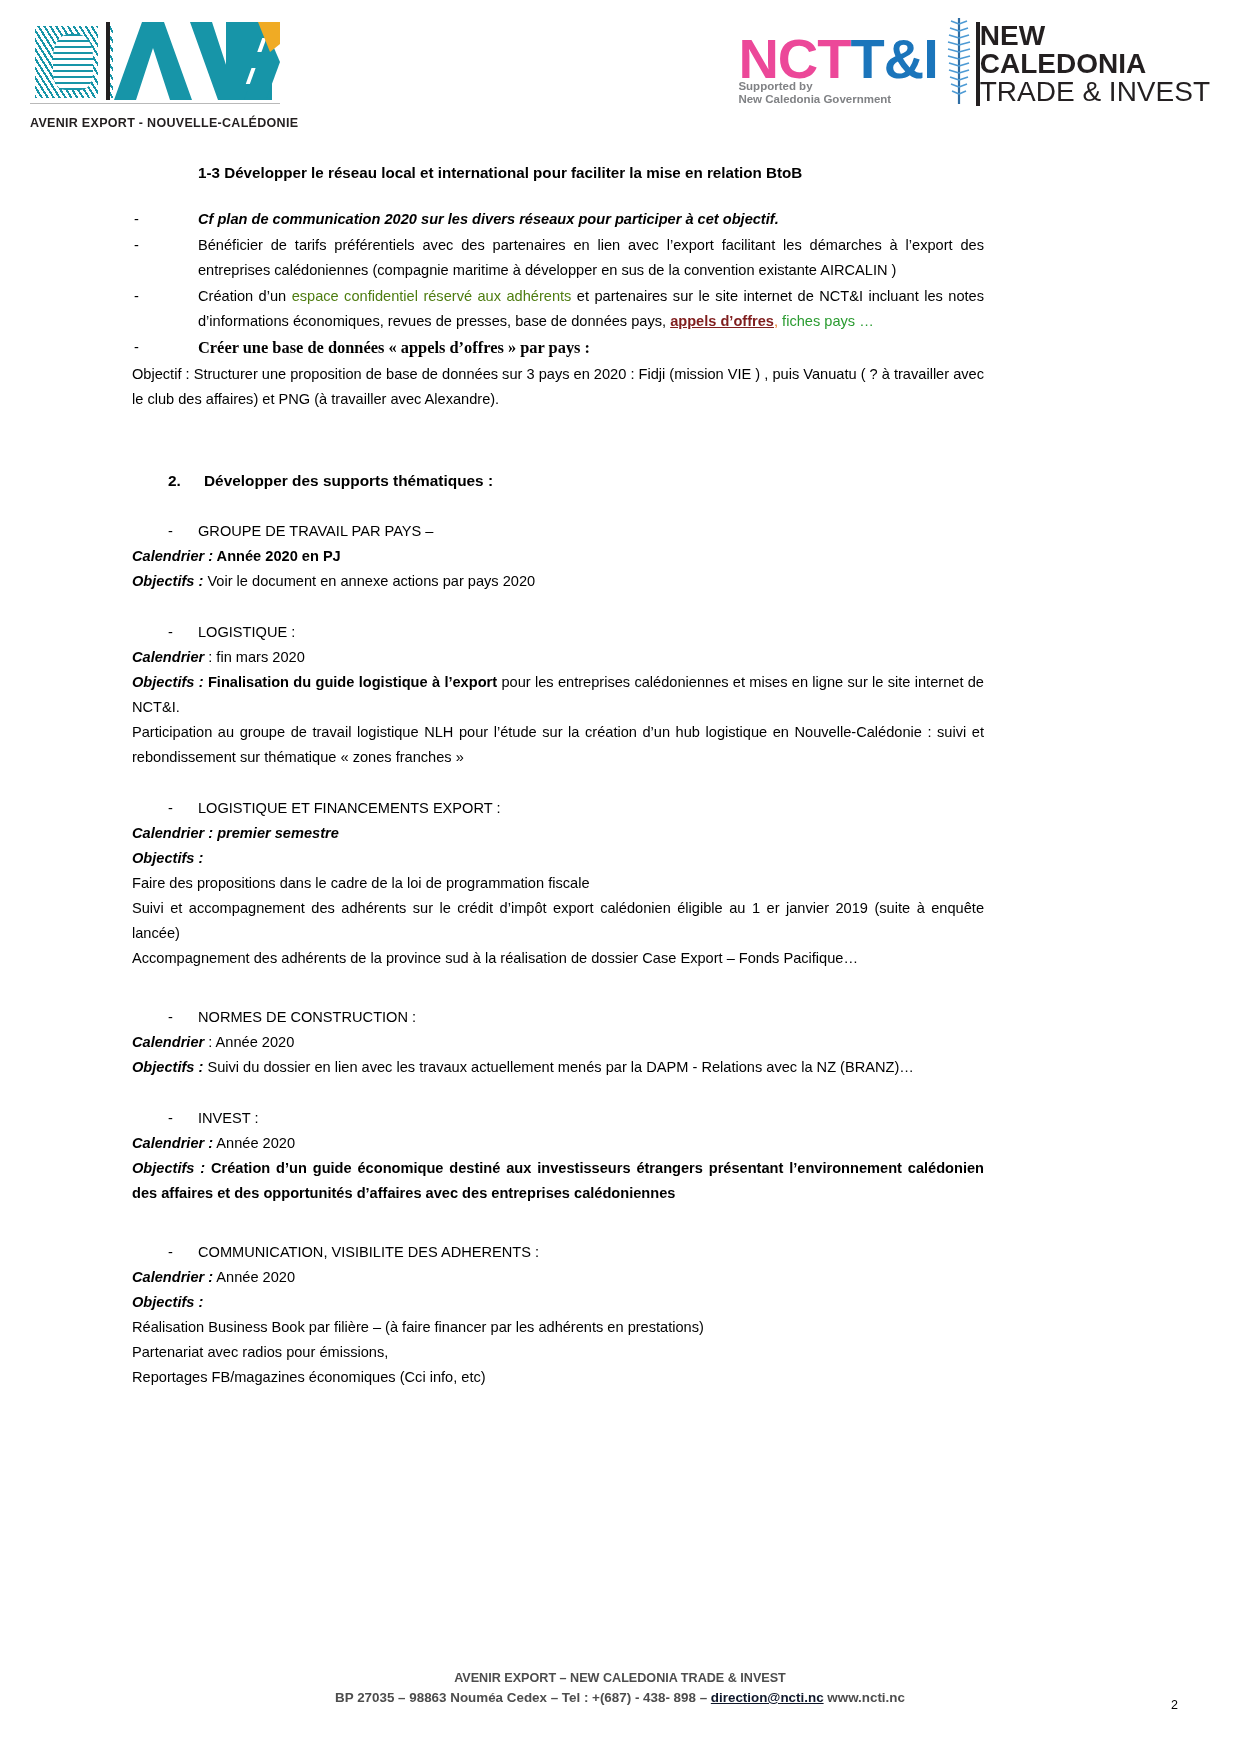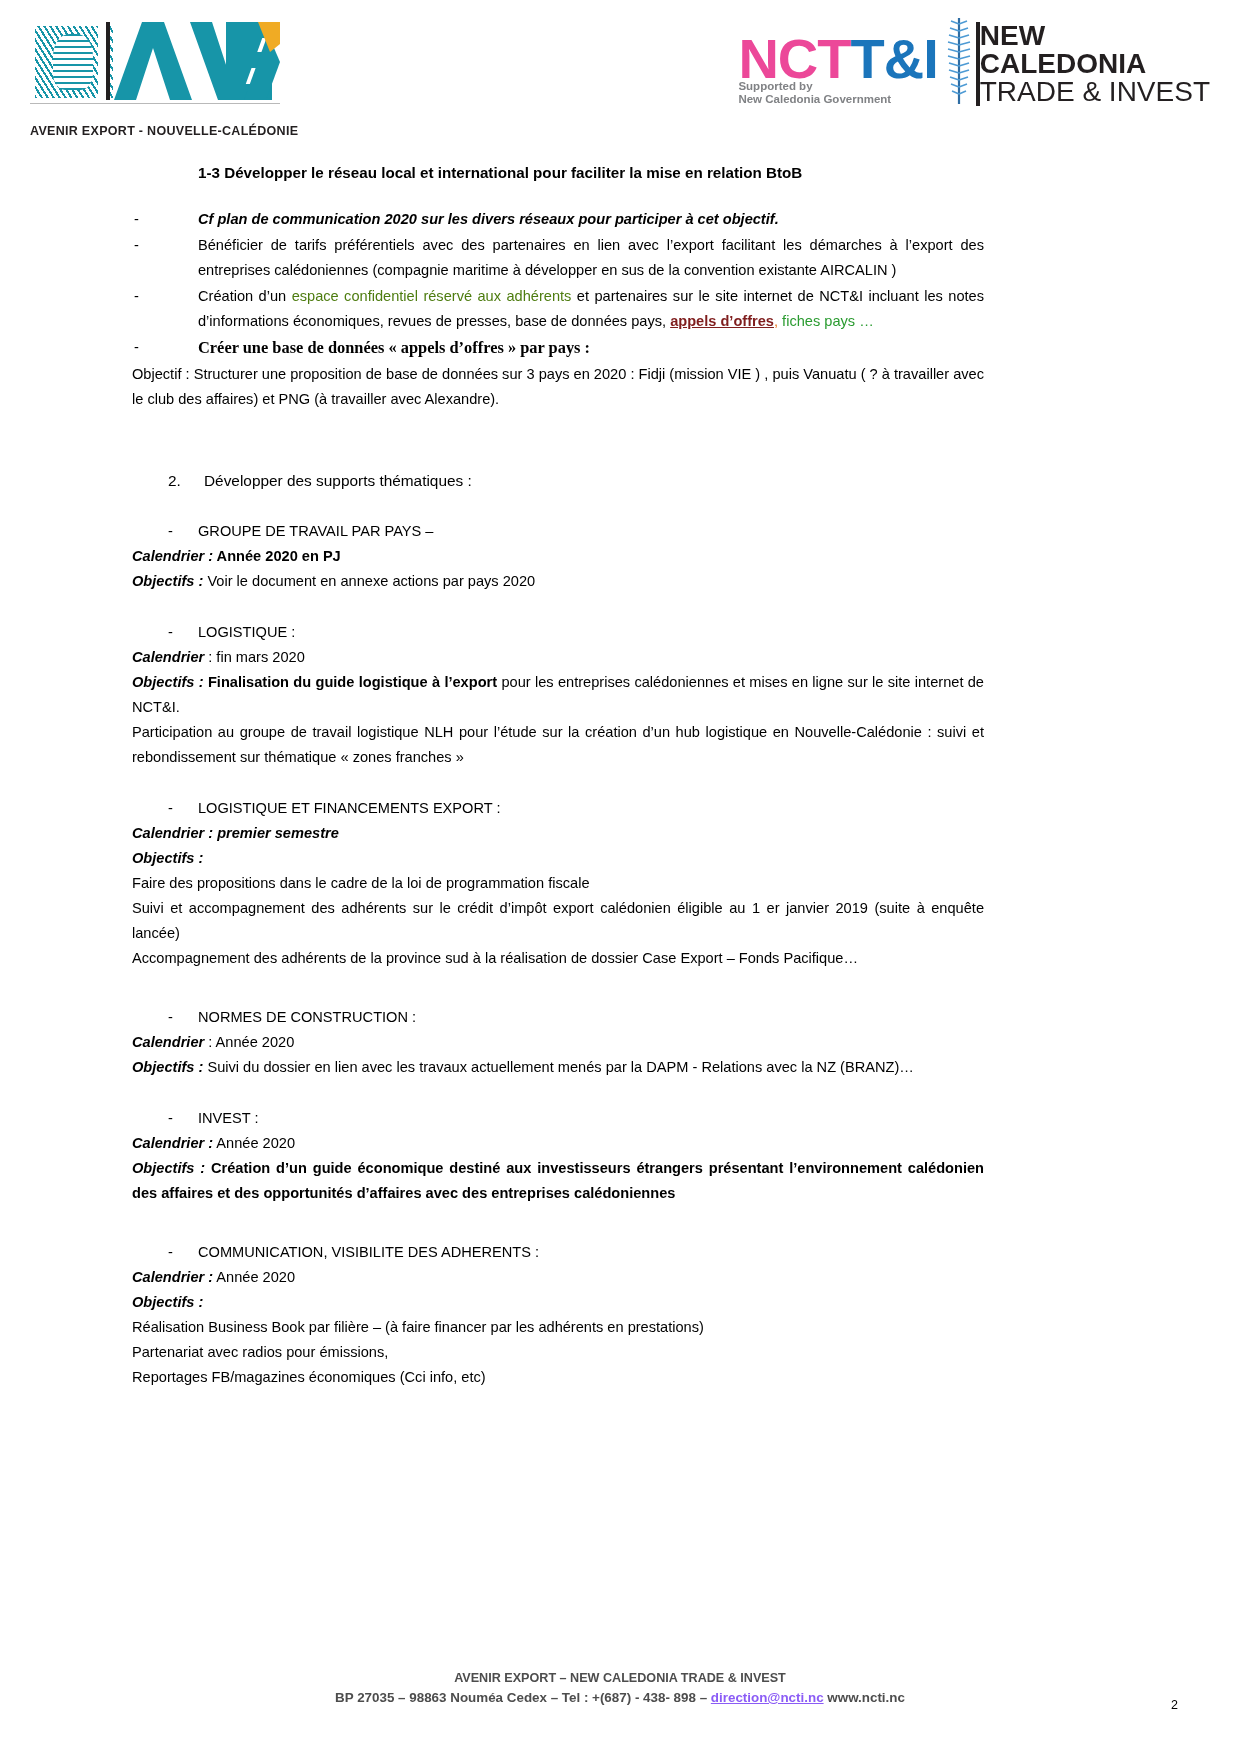--- a/index.html
+++ b/index.html
@@ -69,21 +69,21 @@
     height: 1px;
     background: #b9b9b9;
     margin-top: 3px;
   }
   .avex-tagline {
     font-family: "Liberation Sans", sans-serif;
     font-size: 12.5px;
     font-weight: bold;
     letter-spacing: 0.3px;
     color: #231f20;
-    margin-top: 20px;
+    margin-top: 12px;
     white-space: nowrap;
   }
 
   .logo-nctandi {
     position: absolute;
     right: 30px;
     top: 16px;
     display: flex;
     align-items: flex-end;
   }
@@ -180,21 +180,21 @@
   }
   p.flat {
     margin: 0;
     text-align: justify;
   }
   .gap-xl { height: 56px; }
   .gap-l  { height: 34px; }
   .gap-m  { height: 26px; }
 
   .num-head {
-    font-weight: normal;
+    font-weight: bold;
     font-size: 15.4px;
     margin-left: 36px;
     text-align: left;
   }
   .num-head .n { display: inline-block; width: 36px; }
 
   .sub-dash {
     position: relative;
     padding-left: 66px;
     text-align: left;
@@ -213,21 +213,21 @@
     right: 0;
     bottom: 46px;
     text-align: center;
     color: #4d4d4d;
     font-size: 12.6px;
     line-height: 20px;
     font-weight: bold;
   }
   .footer .line2 { font-size: 13.4px; }
   .footer a, .footer .mail {
-    color: #8b5cf6;
+    color: #0f172a;
     text-decoration: underline;
   }
   .page-number {
     position: absolute;
     right: 62px;
     bottom: 42px;
     font-size: 12.5px;
     color: #000000;
   }
 </style>

